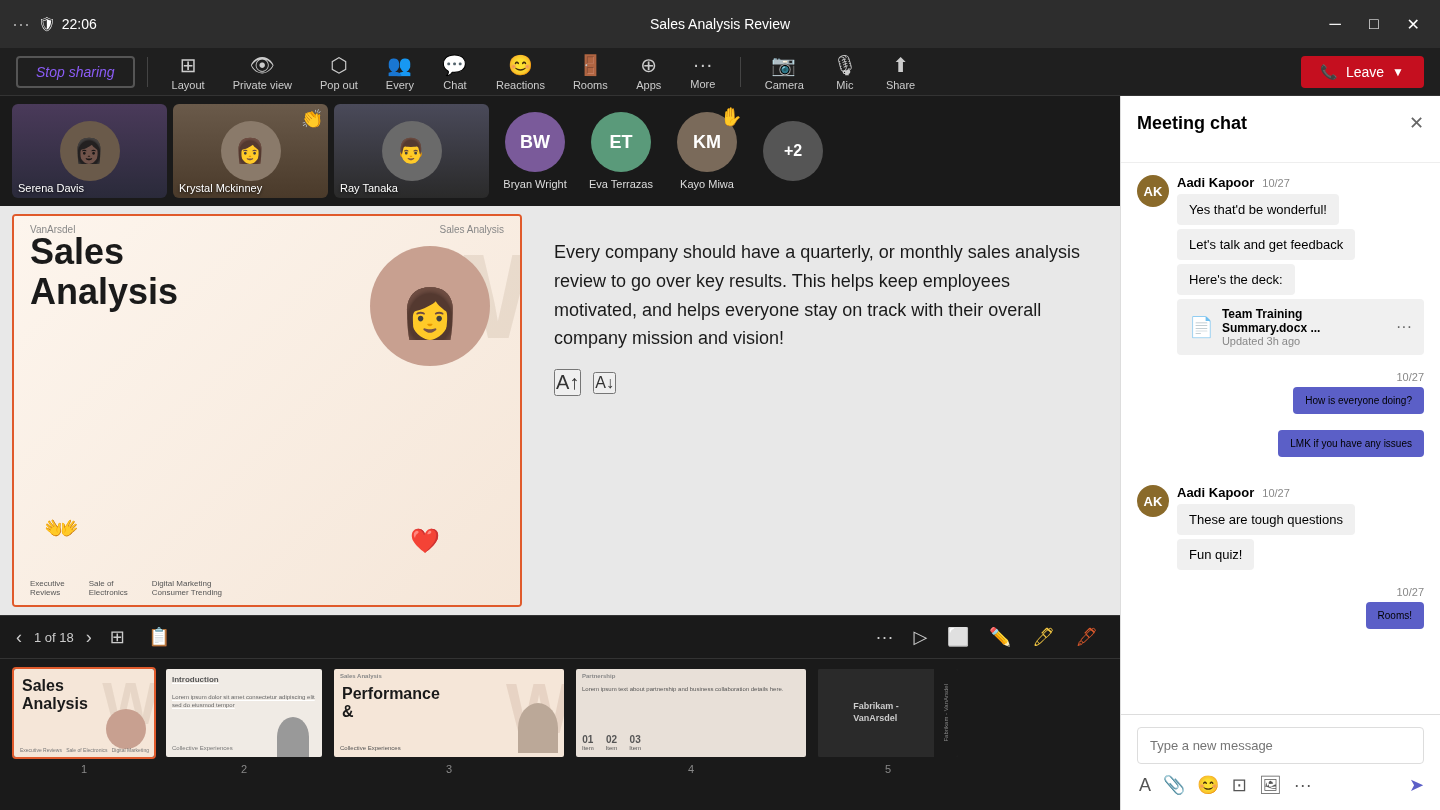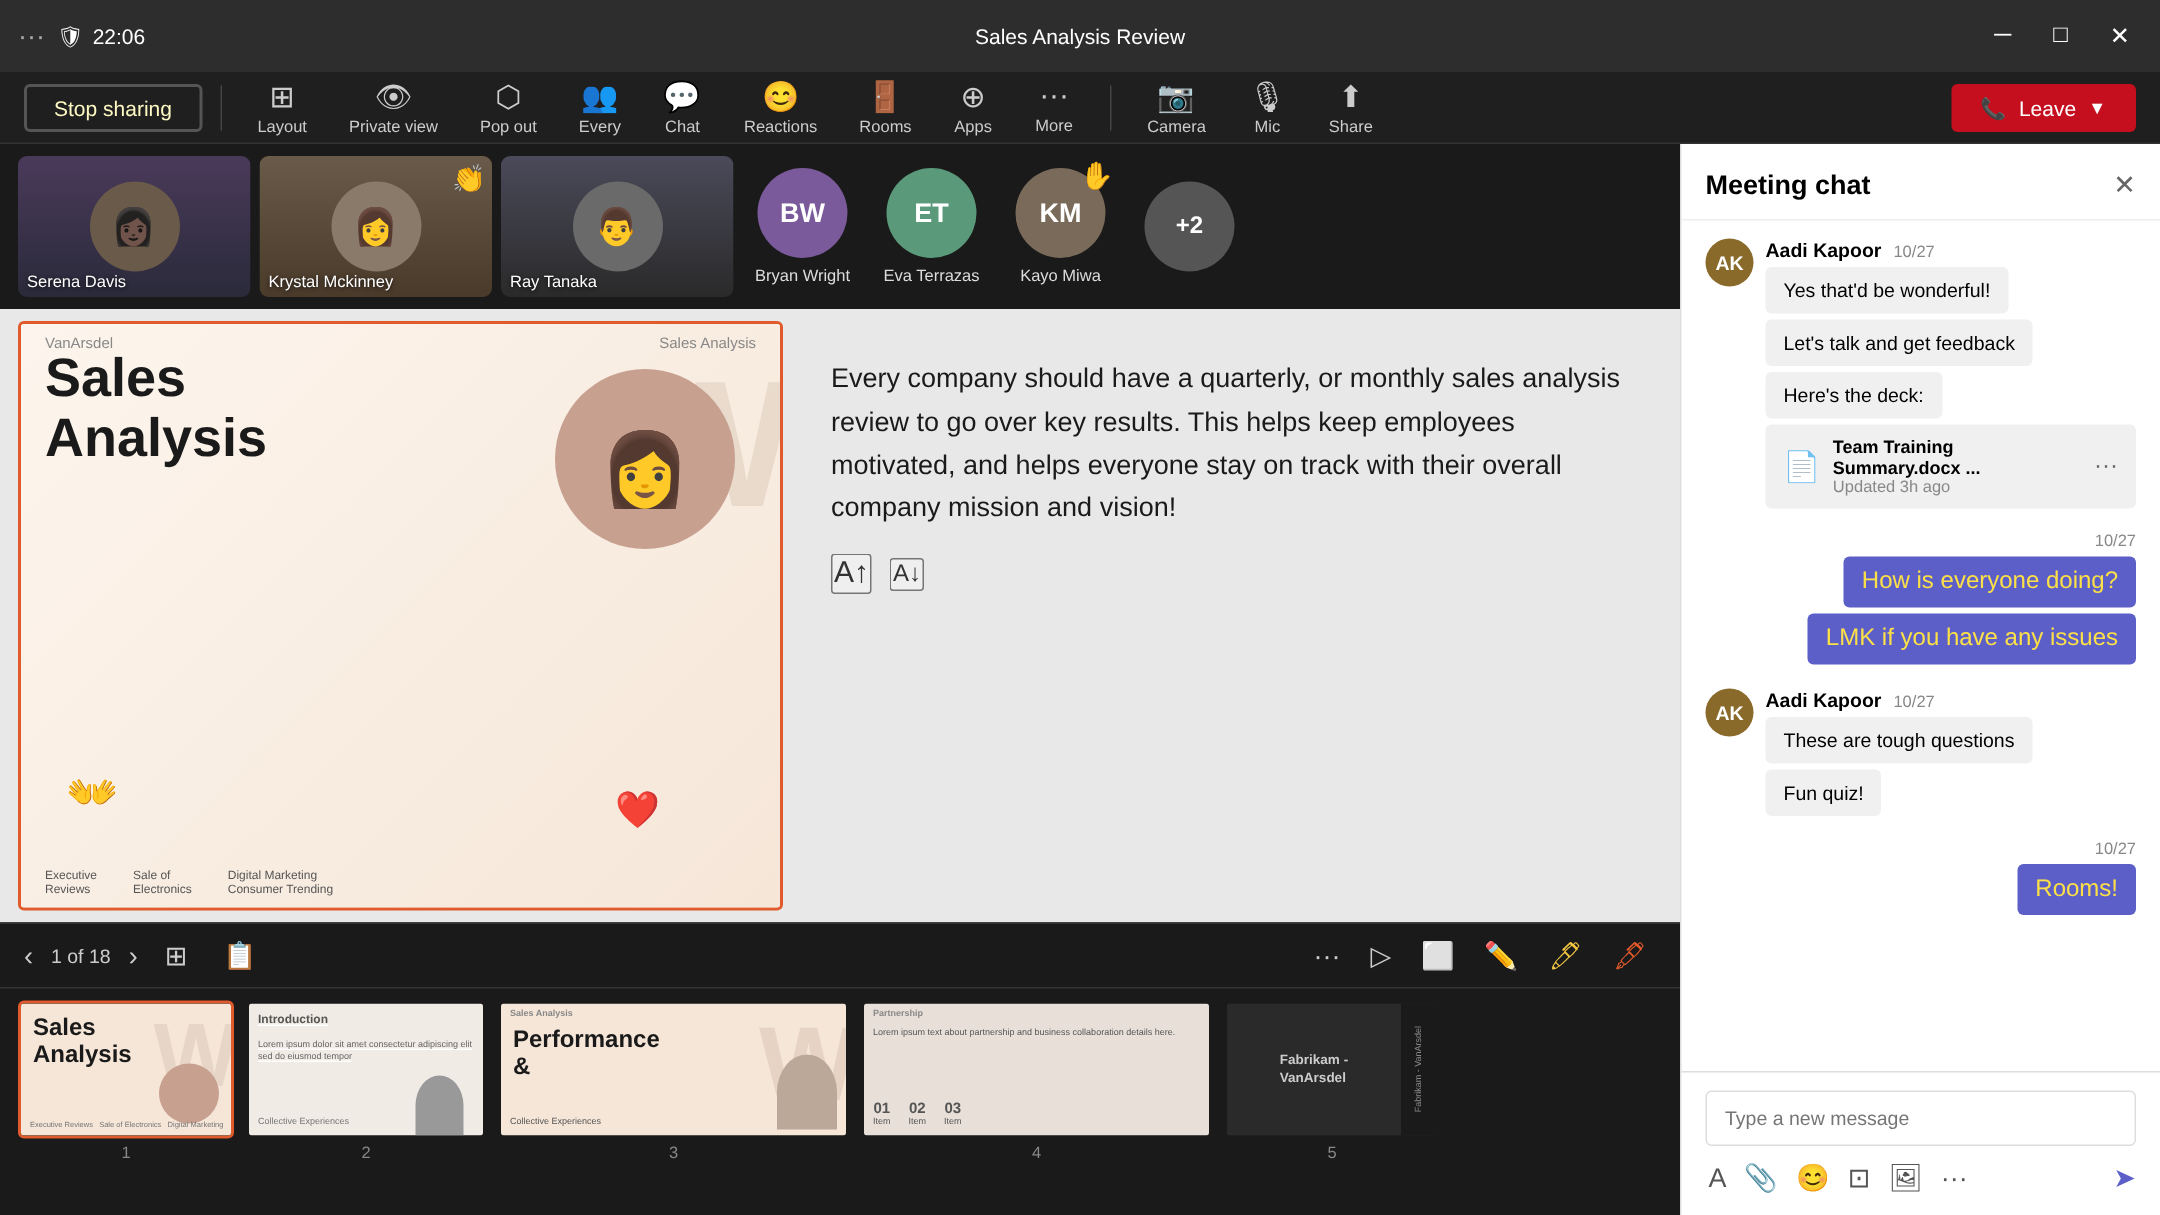--- a/index.html
+++ b/index.html
@@ -15,23 +15,24 @@
     .title-center { position: absolute; left: 50%; transform: translateX(-50%); font-size: 14px; color: #fff; }
     .window-controls { display: flex; gap: 12px; margin-left: auto; }
     .win-btn { font-size: 16px; color: #ccc; cursor: pointer; background: none; border: none; color: #fff; padding: 2px 8px; }
 
     
     .toolbar {
       display: flex; align-items: center; height: 48px; background: #1f1f1f;
       padding: 0 16px; gap: 4px; border-bottom: 1px solid #333;
     }
     .stop-sharing-btn {
-      border: 2px solid #555; background: transparent; color: #fef9c3;
+      border: 2px solid #555; background: transparent; color: #8b5cf6;
       padding: 6px 18px; border-radius: 4px; font-size: 14px; cursor: pointer;
       white-space: nowrap;
+      font-style: italic;
     }
     .toolbar-separator { width: 1px; height: 30px; background: #444; margin: 0 8px; }
     .toolbar-item {
       display: flex; flex-direction: column; align-items: center; gap: 2px;
       cursor: pointer; padding: 4px 12px; border-radius: 4px; min-width: 50px;
       color: #ccc; font-size: 11px;
     }
     .toolbar-icon { font-size: 20px; }
     .leave-btn {
       margin-left: auto; background: #c50f1f; color: #fff; border: none;
@@ -168,43 +169,43 @@
     .thumb-text { font-size: 7px; color: #555; padding: 6px; line-height: 1.3; }
     .thumb-header { font-size: 9px; font-weight: 700; color: #333; padding: 6px 6px 2px; }
 
     
     .right-panel {
       width: 320px; background: #fff; color: #000; display: flex; flex-direction: column;
       border-left: 1px solid #ddd;
     }
     .chat-header {
       display: flex; align-items: center; justify-content: space-between;
-      padding: 16px 16px 12px; border-bottom: 1px solid #eee;
+      padding: 16px 16px 28px; border-bottom: 1px solid #eee;
     }
     .chat-title { font-size: 18px; font-weight: 600; color: #000; }
     .chat-close { cursor: pointer; font-size: 18px; color: #666; }
     .chat-messages { flex: 1; overflow-y: auto; padding: 12px 16px; display: flex; flex-direction: column; gap: 12px; }
     .chat-msg-group { display: flex; gap: 8px; align-items: flex-start; }
     .chat-avatar {
       width: 32px; height: 32px; border-radius: 50%; flex-shrink: 0;
       display: flex; align-items: center; justify-content: center; font-size: 13px;
       font-weight: 600; color: #fff;
     }
     .chat-msg-content { flex: 1; }
     .chat-msg-header { display: flex; gap: 8px; align-items: baseline; margin-bottom: 4px; }
     .chat-sender { font-size: 13px; font-weight: 600; color: #000; }
     .chat-time { font-size: 11px; color: #888; }
     .chat-bubble {
       background: #f0f0f0; border-radius: 4px; padding: 8px 12px;
       font-size: 13px; color: #000; margin-bottom: 4px; display: inline-block;
       max-width: 100%;
     }
     .chat-bubble-right {
-      background: #5b5fc7; color: #fde047; border-radius: 4px; padding: 8px 12px;
-      font-size: 16px; margin-bottom: 4px; align-self: flex-end;
+      background: #5b5fc7; color: #000000; border-radius: 4px; padding: 8px 12px;
+      font-size: 10px; margin-bottom: 16px; align-self: flex-end;
     }
     .chat-right-group { display: flex; flex-direction: column; align-items: flex-end; }
     .chat-right-time { font-size: 11px; color: #888; margin-bottom: 4px; }
     .chat-file-attach {
       display: flex; align-items: center; gap: 8px; background: #f0f0f0;
       border-radius: 4px; padding: 8px 12px; margin-bottom: 4px;
     }
     .file-icon { font-size: 20px; color: #2b5eb4; }
     .file-info { flex: 1; }
     .file-name { font-size: 12px; font-weight: 600; color: #000; }

